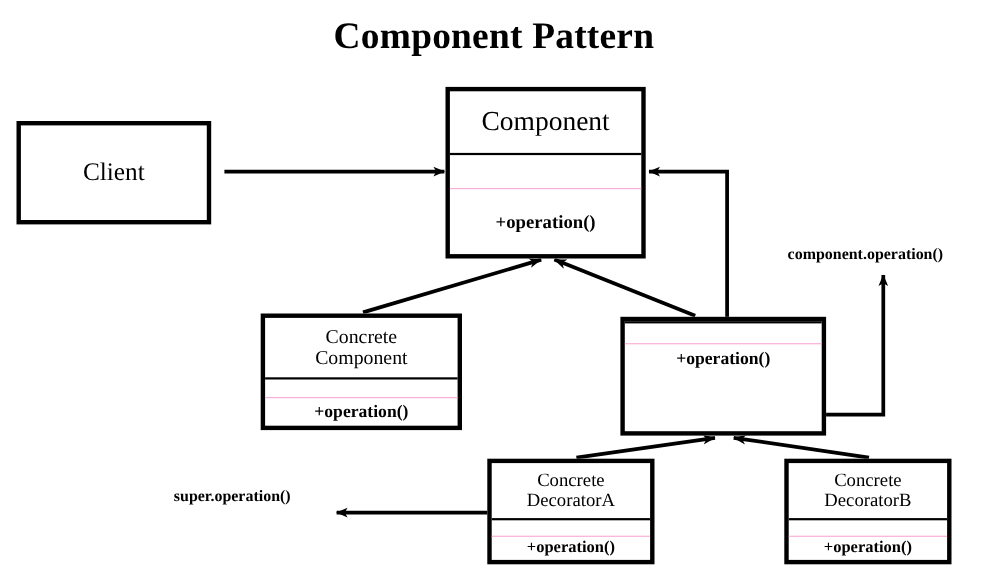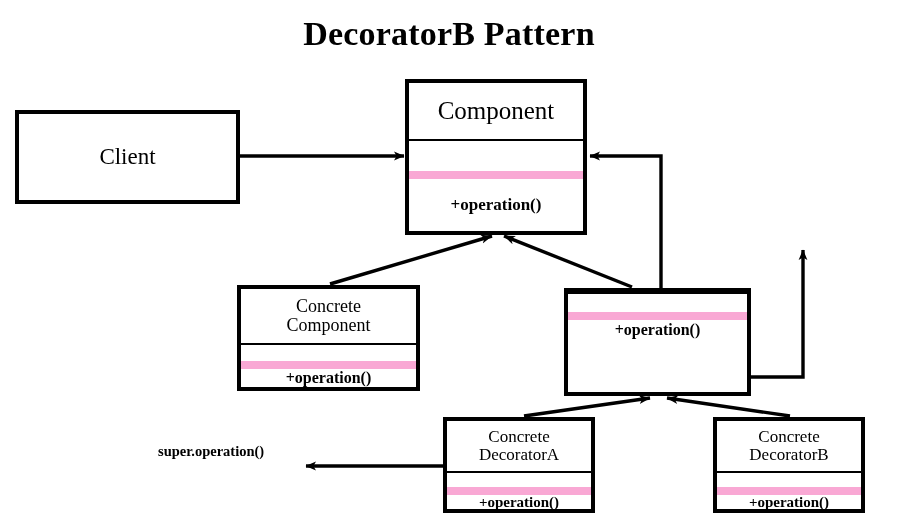--- a/index.html
+++ b/index.html
@@ -57,21 +57,21 @@
     line-height: 1.06;
     padding: 16px 4px;
     white-space: pre-line;
   }
   .uml-attrs {
     box-sizing: border-box;
     border-top: 2px solid #000000;
   }
   .uml-ops {
     box-sizing: border-box;
-    border-top: 8px solid #f9a8d4;
+    border-top: 1px solid #f9a8d4;
     display: flex;
     align-items: center;
     justify-content: center;
     text-align: center;
     font-weight: bold;
     padding: 0 4px;
   }
   .plain-box {
     display: flex;
     align-items: center;
@@ -85,21 +85,21 @@
     font-size: 14.5px;
     white-space: nowrap;
     line-height: 1;
   }
 </style>
 </head>
 <body>
 
 <div id="diagram-root">
 
-  <div class="diagram-title">DecoratorB Pattern</div>
+  <div class="diagram-title">Component Pattern</div>
 
   <svg class="diagram-svg" viewBox="0 0 898 524">
     <defs>
       <marker id="arrowFilled" markerWidth="12" markerHeight="12" refX="10" refY="5" orient="auto" markerUnits="userSpaceOnUse">
         <path d="M0,0.6 L10.5,5 L0,9.4 L2.6,5 Z" fill="#000000"></path>
       </marker>
       <marker id="arrowThin" markerWidth="13" markerHeight="13" refX="11" refY="5.5" orient="auto" markerUnits="userSpaceOnUse">
         <path d="M0,1 L11.5,5.5 L0,10 L3.2,5.5 Z" fill="#000000"></path>
       </marker>
     </defs>
@@ -130,21 +130,21 @@
 
     <g>
       <path d="M705,377 L803,377 L803,250" fill="none" stroke="#000000" stroke-width="3.4" marker-end="url(#arrowFilled)"></path>
     </g>
 
     <g>
       <line x1="445" y1="466" x2="306" y2="466" stroke="#000000" stroke-width="3.4" marker-end="url(#arrowFilled)"></line>
     </g>
   </svg>
 
-  <div class="uml-box plain-box" style="left:15px; top:110px; width:225px; height:94px; font-size:23px;">
+  <div class="uml-box plain-box" style="left:15px; top:110px; width:177px; height:94px; font-size:23px;">
     <span>Client</span>
   </div>
 
   <div class="uml-box" style="left:405px; top:79px; width:182px; height:156px;">
     <div class="uml-name" style="height:56px; font-size:25px;">Component</div>
     <div class="uml-attrs" style="height:32px;"></div>
     <div class="uml-ops" style="height:60px; font-size:17px;">+operation()</div>
   </div>
 
   <div class="uml-box" style="left:237px; top:285px; width:183px; height:106px;">
@@ -166,16 +166,17 @@
     <div class="uml-ops" style="height:22px; font-size:15px;">+operation()</div>
   </div>
 
   <div class="uml-box" style="left:713px; top:417px; width:152px; height:96px;">
     <div class="uml-name" style="height:50px; font-size:17px;">Concrete
 DecoratorB</div>
     <div class="uml-attrs" style="height:16px;"></div>
     <div class="uml-ops" style="height:22px; font-size:15px;">+operation()</div>
   </div>
 
+  <div class="note-label" style="left:716px; top:224px;">component.operation()</div>
 
   <div class="note-label" style="left:158px; top:444px;">super.operation()</div>
 
 </div>
 
 </body></html>

